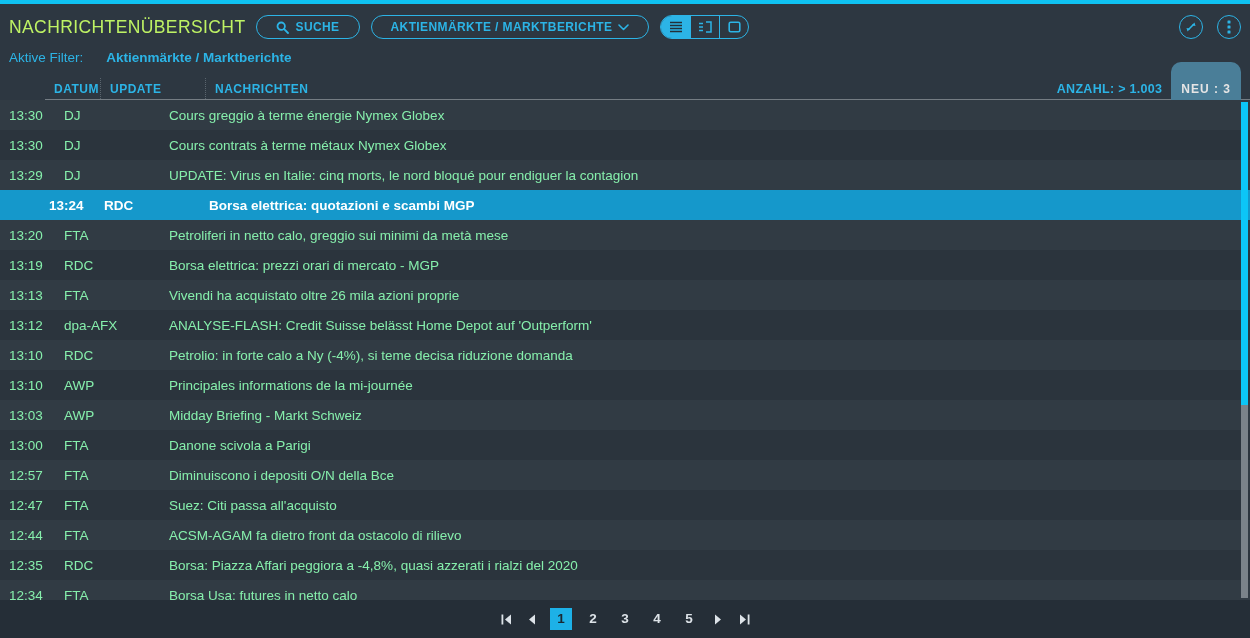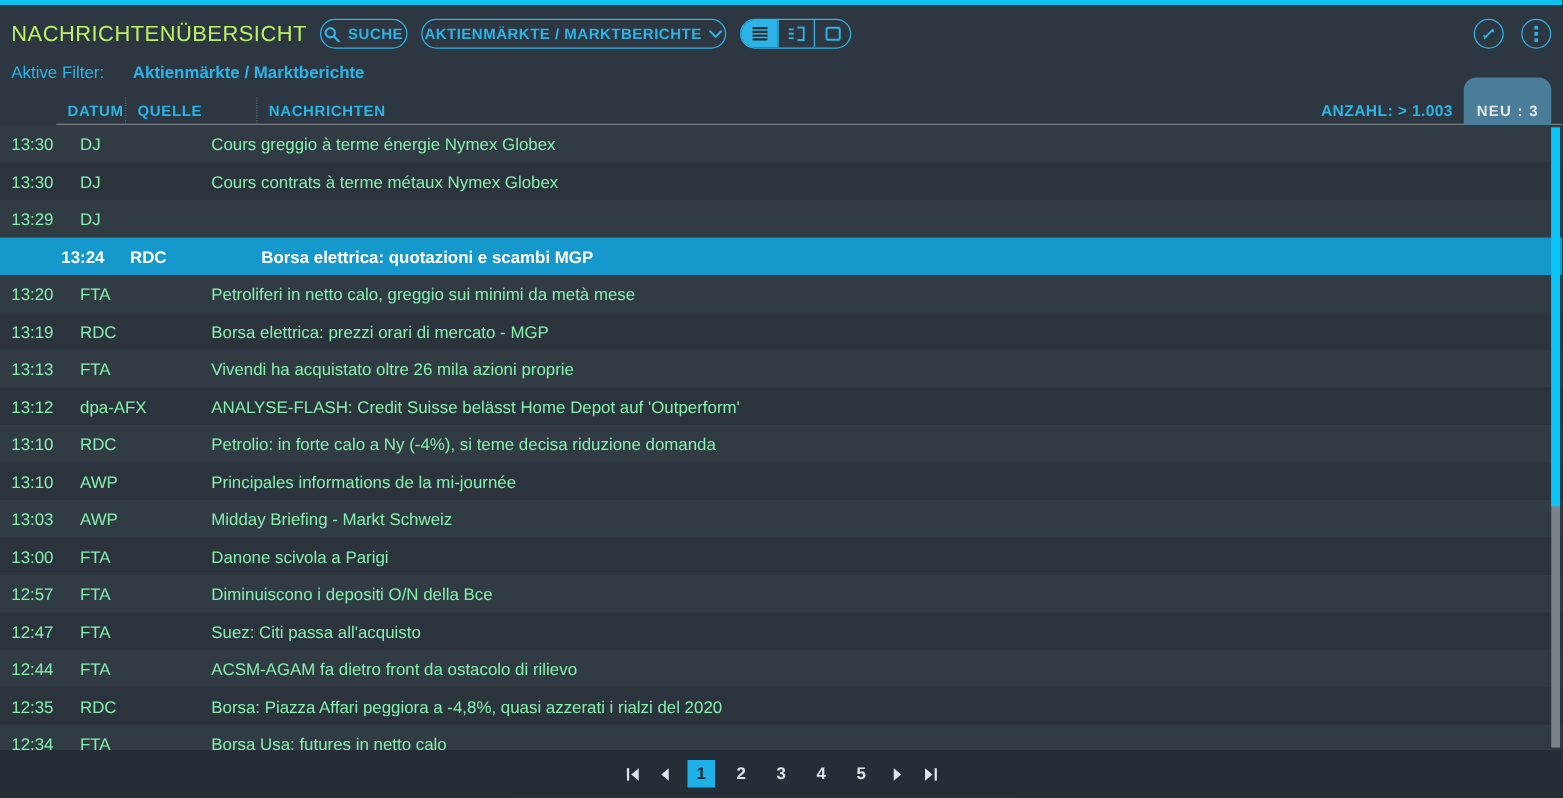--- a/index.html
+++ b/index.html
@@ -17,21 +17,21 @@
     height: 46px; display: flex; align-items: center;
     padding: 0 9px; gap: 11px;
   }
   .page-title {
     font-size: 17.5px; color: #bef264; letter-spacing: .4px; font-weight: 400;
     white-space: nowrap;
   }
   .pill {
     border: 1.5px solid #2cb4e6; border-radius: 13px; height: 24px;
     display: inline-flex; align-items: center; gap: 6px;
-    padding: 0 2px; color: #2cb4e6; font-weight: bold; font-size: 12px;
+    padding: 0 19px; color: #2cb4e6; font-weight: bold; font-size: 12px;
     letter-spacing: .4px; background: transparent; cursor: pointer; white-space: nowrap;
   }
   .toggle-group {
     display: flex; border: 1.5px solid #2cb4e6; border-radius: 13px;
     height: 24px; overflow: hidden;
   }
   .toggle-seg {
     width: 29px; display: flex; align-items: center; justify-content: center;
     cursor: pointer;
   }
@@ -196,21 +196,21 @@
   </div>
 </div>
 
 <div class="filterbar">
   <span>Aktive Filter:</span>
   <span class="value">Aktienmärkte / Marktberichte</span>
 </div>
 
 <div class="table-header">
   <div class="col-time">DATUM</div>
-  <div class="col-src">QUELLE</div>
+  <div class="col-src">UPDATE</div>
   <div class="col-head" style="flex:0 1 auto; padding-right:20px;">NACHRICHTEN</div>
   <div class="header-right">
     <span class="count-label">ANZAHL: &gt; 1.003</span>
     <span class="new-badge">NEU : 3</span>
   </div>
 </div>
 
 <div class="table-body">
   <div id="rows-container">
   <div class="row odd">
@@ -221,20 +221,21 @@
 
   <div class="row even">
     <div class="col-time c-time">13:30</div>
     <div class="col-src c-src">DJ</div>
     <div class="col-head c-head">Cours contrats à terme métaux Nymex Globex</div>
   </div>
 
   <div class="row odd">
     <div class="col-time c-time">13:29</div>
     <div class="col-src c-src">DJ</div>
+    <div class="col-head c-head">UPDATE: Virus en Italie: cinq morts, le nord bloqué pour endiguer la contagion</div>
   </div>
 
   <div class="row even selected">
     <div class="col-time c-time">13:24</div>
     <div class="col-src c-src">RDC</div>
     <div class="col-head c-head">Borsa elettrica: quotazioni e scambi MGP</div>
   </div>
 
   <div class="row odd">
     <div class="col-time c-time">13:20</div>

